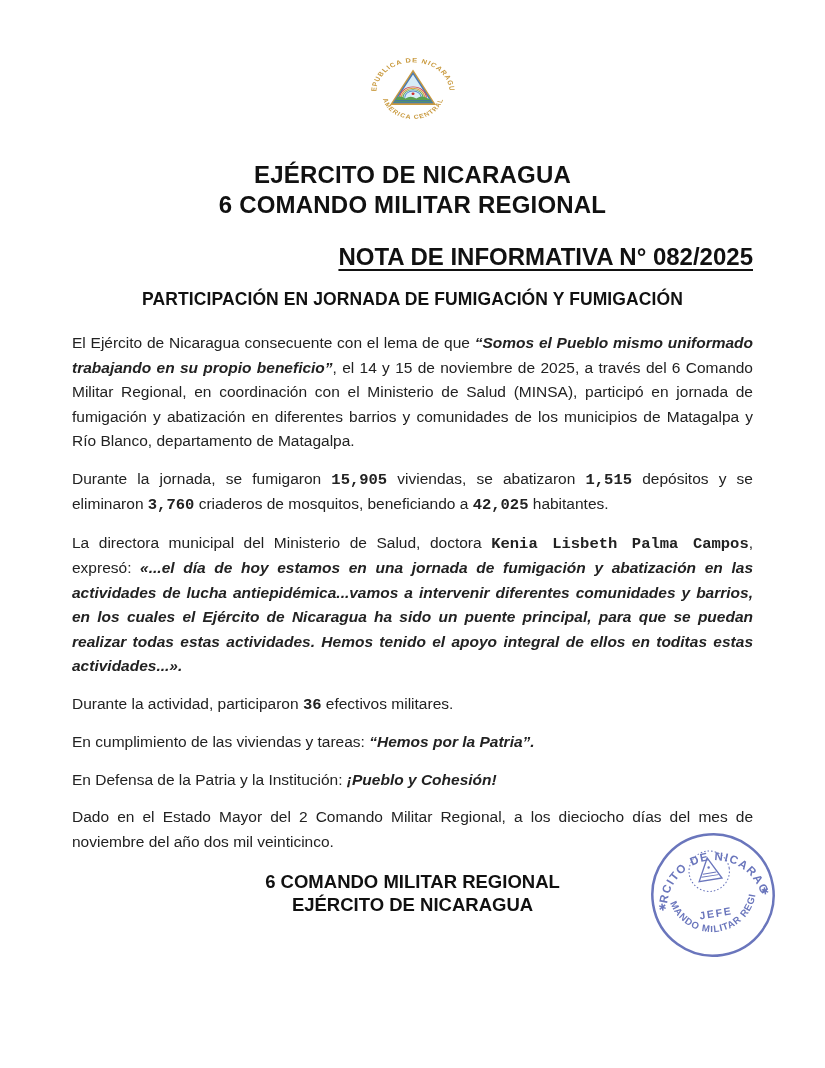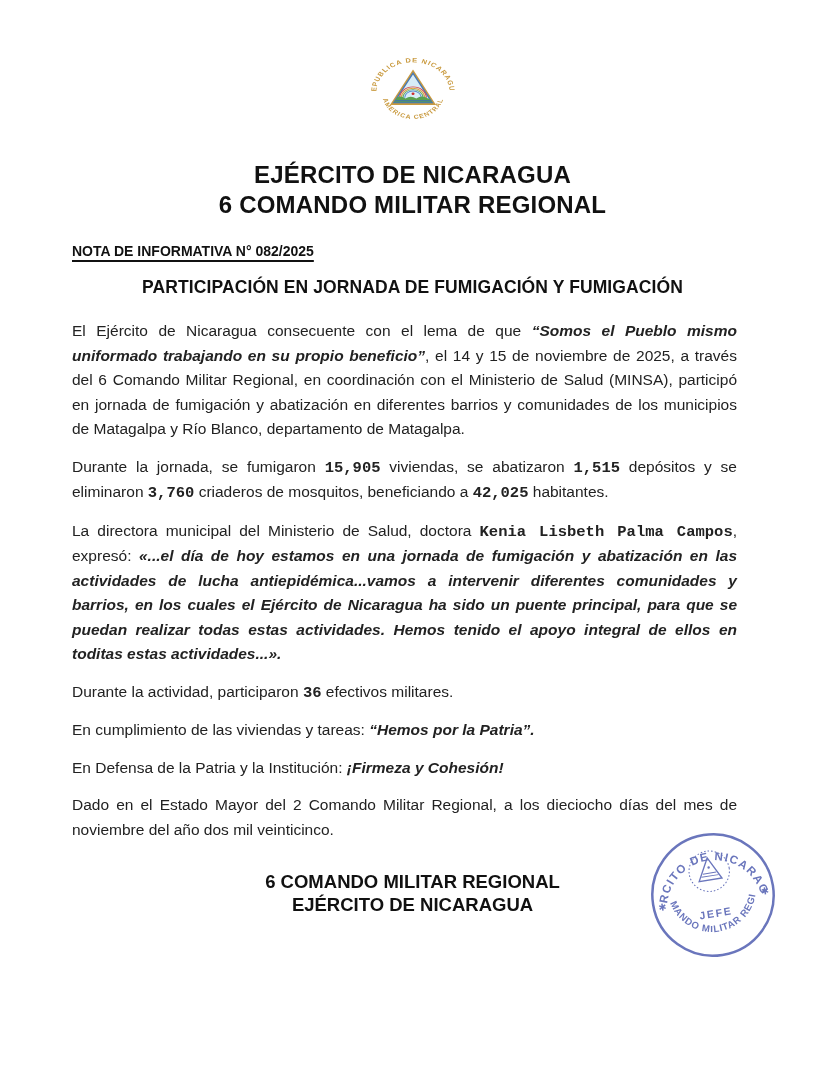--- a/index.html
+++ b/index.html
@@ -19,33 +19,33 @@
   .crest-wrap { text-align:center; height:84px; margin-bottom:26px; }
   .crest-wrap svg { width:100px; height:82px; }
 
   
   .org-title {
     text-align:center; font-weight:bold; color:#111;
     font-size:24px; line-height:30px; letter-spacing:0.2px;
     margin:0;
   }
   .note-title {
-    text-align:left; font-weight:bold; color:#111;
-    font-size:14px; margin:23px 0 0 0;
+    text-align:right; font-weight:bold; color:#111;
+    font-size:24px; margin:23px 0 0 0;
     text-decoration:underline; text-underline-offset:4px; text-decoration-thickness:1.5px;
   }
   .subject-title {
     text-align:center; font-weight:bold; color:#111;
     font-size:17.5px; margin:18px 0 0 0; letter-spacing:0.1px;
   }
 
   
   .body-text { margin-top:21px; }
   .para {
-    margin:0 16px 13px 0;
+    margin:0 0 13px 0;
     font-size:15.5px; line-height:24.5px;
     text-align:justify; text-justify:inter-word;
     color:#222;
   }
   .seg-normal { font-weight:normal; font-style:normal; }
   .seg-bold   { font-weight:bold;font-family:Liberation Mono, monospace; }
   .seg-bolditalic { font-weight:bold; font-style:italic; }
 
   
   .footer-block {
@@ -103,21 +103,21 @@
     <h1 class="org-title">6 COMANDO MILITAR REGIONAL</h1>
     <h2 class="note-title">NOTA DE INFORMATIVA N° 082/2025</h2>
     <h2 class="subject-title">PARTICIPACIÓN EN JORNADA DE FUMIGACIÓN Y FUMIGACIÓN</h2>
 
     <div class="body-text">
         <p class="para"><span class="seg-normal">El Ejército de Nicaragua consecuente con el lema de que </span><span class="seg-bolditalic">“Somos el Pueblo mismo uniformado trabajando en su propio beneficio”</span><span class="seg-normal">, el 14 y 15 de noviembre de 2025, a través del 6 Comando Militar Regional, en coordinación con el Ministerio de Salud (MINSA), participó en jornada de fumigación y abatización en diferentes barrios y comunidades de los municipios de Matagalpa y Río Blanco, departamento de Matagalpa.</span></p>
         <p class="para"><span class="seg-normal">Durante la jornada, se fumigaron </span><span class="seg-bold">15,905</span><span class="seg-normal"> viviendas, se abatizaron </span><span class="seg-bold">1,515</span><span class="seg-normal"> depósitos y se eliminaron </span><span class="seg-bold">3,760</span><span class="seg-normal"> criaderos de mosquitos, beneficiando a </span><span class="seg-bold">42,025</span><span class="seg-normal"> habitantes.</span></p>
         <p class="para"><span class="seg-normal">La directora municipal del Ministerio de Salud, doctora </span><span class="seg-bold">Kenia Lisbeth Palma Campos</span><span class="seg-normal">, expresó: </span><span class="seg-bolditalic">«...el día de hoy estamos en una jornada de fumigación y abatización en las actividades de lucha antiepidémica...vamos a intervenir diferentes comunidades y barrios, en los cuales el Ejército de Nicaragua ha sido un puente principal, para que se puedan realizar todas estas actividades. Hemos tenido el apoyo integral de ellos en toditas estas actividades...».</span></p>
         <p class="para"><span class="seg-normal">Durante la actividad, participaron </span><span class="seg-bold">36</span><span class="seg-normal"> efectivos militares.</span></p>
         <p class="para"><span class="seg-normal">En cumplimiento de las viviendas y tareas: </span><span class="seg-bolditalic">“Hemos por la Patria”.</span></p>
-        <p class="para"><span class="seg-normal">En Defensa de la Patria y la Institución: </span><span class="seg-bolditalic">¡Firmeza y Cohesión!</span></p>
+        <p class="para"><span class="seg-normal">En Defensa de la Patria y la Institución: </span><span class="seg-bolditalic">¡Pueblo y Cohesión!</span></p>
         <p class="para"><span class="seg-normal">Dado en el Estado Mayor del 2 Comando Militar Regional, a los dieciocho días del mes de noviembre del año dos mil veinticinco.</span></p>
       </div>
   </div>
 
   <div class="footer-block">
     <div>6 COMANDO MILITAR REGIONAL</div>
     <div>EJÉRCITO DE NICARAGUA</div>
   </div>
 
   <div class="stamp">

